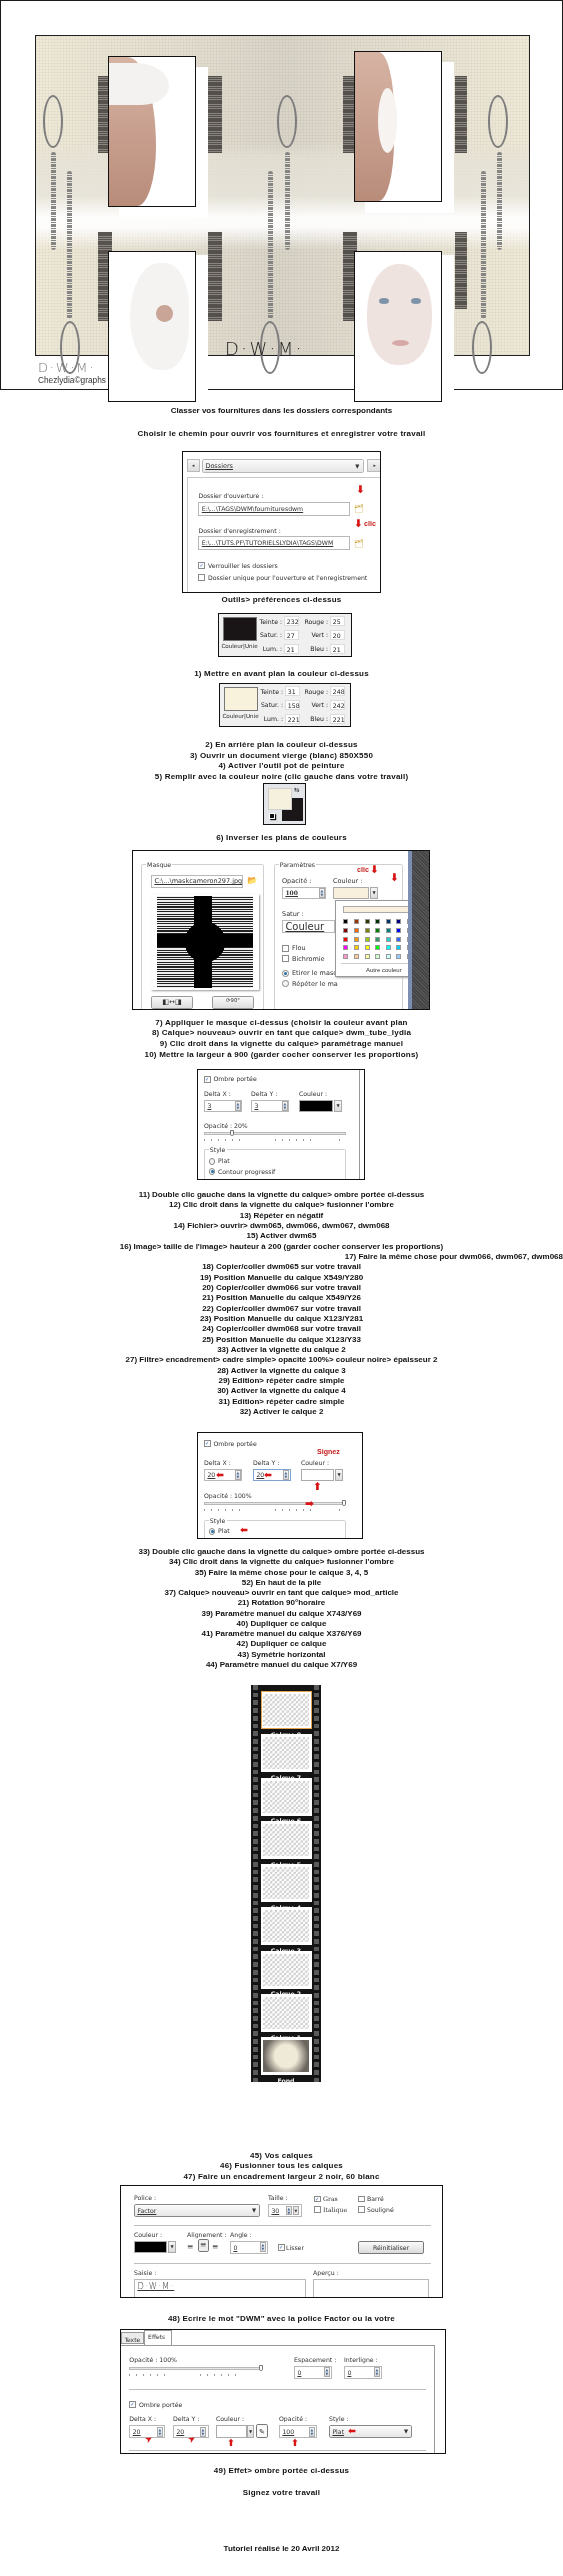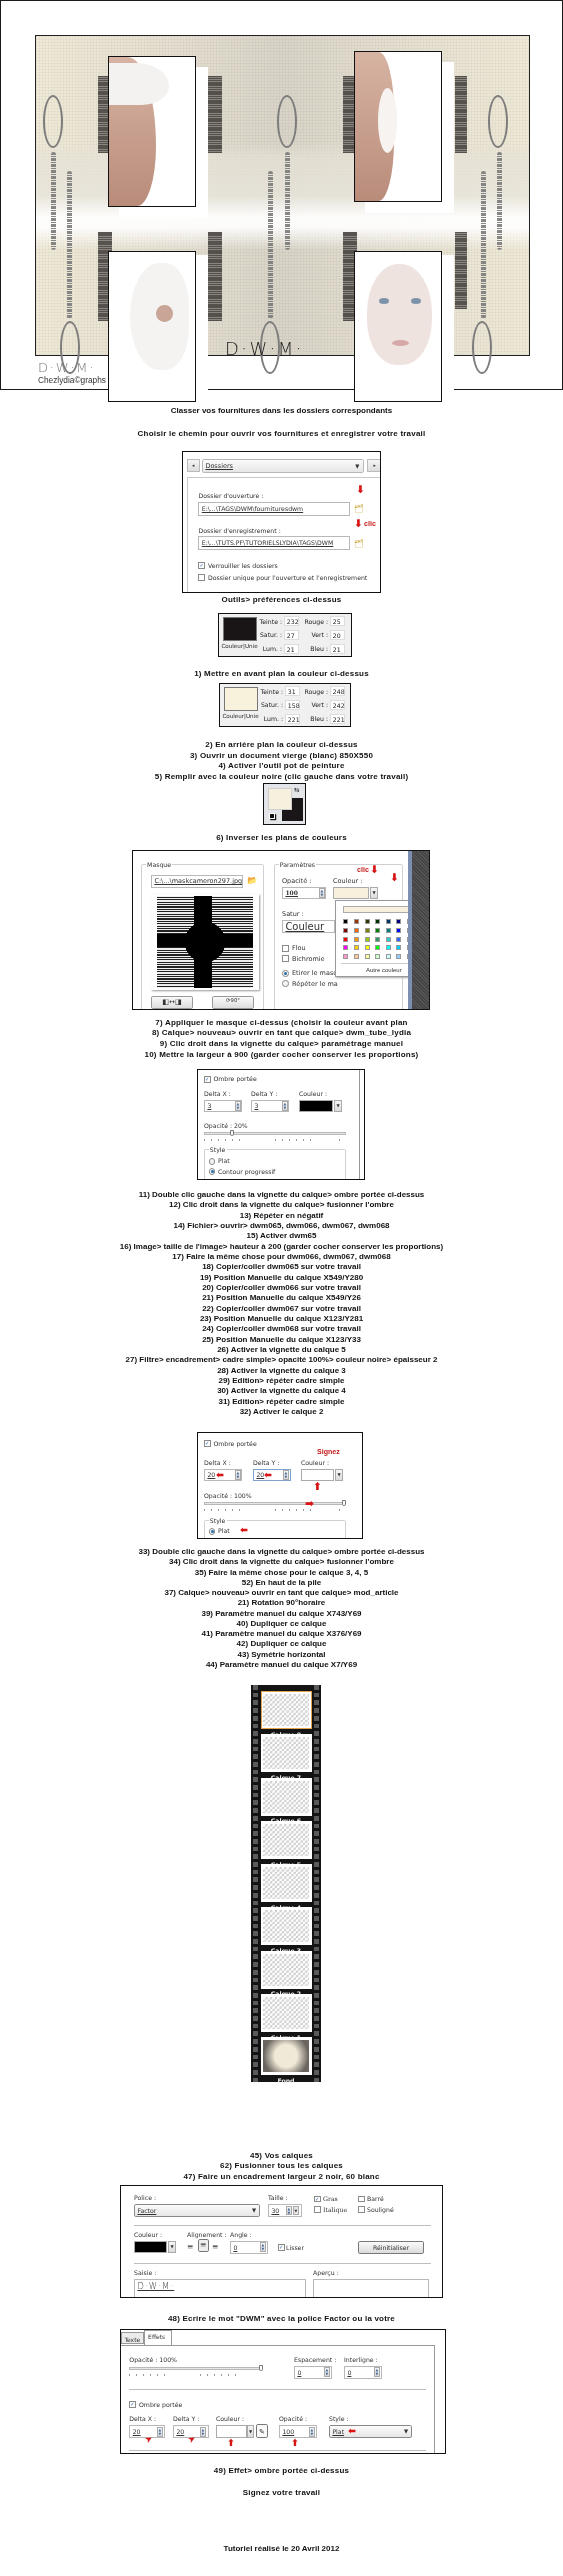--- a/index.html
+++ b/index.html
@@ -330,30 +330,30 @@
   <div style="position:absolute;left:161px;top:0;width:0.6px;height:111px;background:#999"></div>
 </div>
 
 <div id="steps-11-32">
     <div class="line" style="top: 1190px;">11) Double clic gauche dans la vignette du calque&gt; ombre portée ci-dessus</div>
     <div class="line" style="top: 1200px;">12) Clic droit dans la vignette du calque&gt; fusionner l'ombre</div>
     <div class="line" style="top: 1211px;">13) Répéter en négatif</div>
     <div class="line" style="top: 1221px;">14) Fichier&gt; ouvrir&gt; dwm065, dwm066, dwm067, dwm068</div>
     <div class="line" style="top: 1231px;">15) Activer dwm65</div>
     <div class="line" style="top: 1242px;">16) Image&gt; taille de l'image&gt; hauteur à 200 (garder cocher conserver les proportions)</div>
-    <div class="line" style="top: 1252px;">17) Faire la même chose pour dwm066, dwm067, dwm068</div>
+    <div class="line" style="top: 1252px; text-align: right;">17) Faire la même chose pour dwm066, dwm067, dwm068</div>
     <div class="line" style="top: 1262px;">18) Copier/coller dwm065 sur votre travail</div>
     <div class="line" style="top: 1273px;">19) Position Manuelle du calque X549/Y280</div>
     <div class="line" style="top: 1283px;">20) Copier/coller dwm066 sur votre travail</div>
     <div class="line" style="top: 1293px;">21) Position Manuelle du calque X549/Y26</div>
     <div class="line" style="top: 1304px;">22) Copier/coller dwm067 sur votre travail</div>
     <div class="line" style="top: 1314px;">23) Position Manuelle du calque X123/Y281</div>
     <div class="line" style="top: 1324px;">24) Copier/coller dwm068 sur votre travail</div>
     <div class="line" style="top: 1335px;">25) Position Manuelle du calque X123/Y33</div>
-    <div class="line" style="top: 1345px;">26) Activer la vignette du calque 5</div>
+    <div class="line" style="top: 1345px;">33) Activer la vignette du calque 2</div>
     <div class="line" style="top: 1355px;">27) Filtre&gt; encadrement&gt; cadre simple&gt; opacité 100%&gt; couleur noire&gt; épaisseur 2</div>
     <div class="line" style="top: 1366px;">28) Activer la vignette du calque 3</div>
     <div class="line" style="top: 1376px;">29) Edition&gt; répéter cadre simple</div>
     <div class="line" style="top: 1386px;">30) Activer la vignette du calque 4</div>
     <div class="line" style="top: 1397px;">31) Edition&gt; répéter cadre simple</div>
     <div class="line" style="top: 1407px;">32) Activer le calque 2</div>
   </div>
 
 <div class="dlg" style="left:197px;top:1432px;width:166px;height:107px">
   <div class="chk" style="left:6px;top:7.1px">✓</div>
@@ -436,21 +436,21 @@
       </div>
       <div class="layer-name" style="top: 349px;">Calque 1</div>
       <div class="layer" style="top: 352px;">
         <div class="chk-bg" style="background: radial-gradient(circle, rgb(239, 233, 215) 40%, rgb(107, 101, 96) 80%);"></div>
       </div>
       <div class="layer-name" style="top: 392px;">Fond</div>
     </div>
 </div>
 
 <div class="line spaced" style="top:2151px">45) Vos calques</div>
-<div class="line spaced" style="top:2161px">62) Fusionner tous les calques</div>
+<div class="line spaced" style="top:2161px">46) Fusionner tous les calques</div>
 <div class="line spaced" style="top:2172px">47) Faire un encadrement largeur 2 noir, 60 blanc</div>
 
 <div class="dlg" style="left:120px;top:2185px;width:323px;height:113px;border-left-width:1.8px">
   <div class="lbl" style="left:13px;top:8.3px">Police :</div>
   <div class="field" style="left:13px;top:18px;width:126px;height:13px;line-height:9.5px;border-radius:1.8px;background:linear-gradient(#fbfbfb,#e6e6e6);border-color:#888">
     <span>Factor</span>
     <span style="position:absolute;right:3px;top:1.2px;font-size:5.3px">▼</span>
   </div>
   <div class="lbl" style="left:147px;top:8.3px">Taille :</div>
   <div class="field" style="left:147px;top:18px;width:34px;height:13px;line-height:9.5px">30</div>

